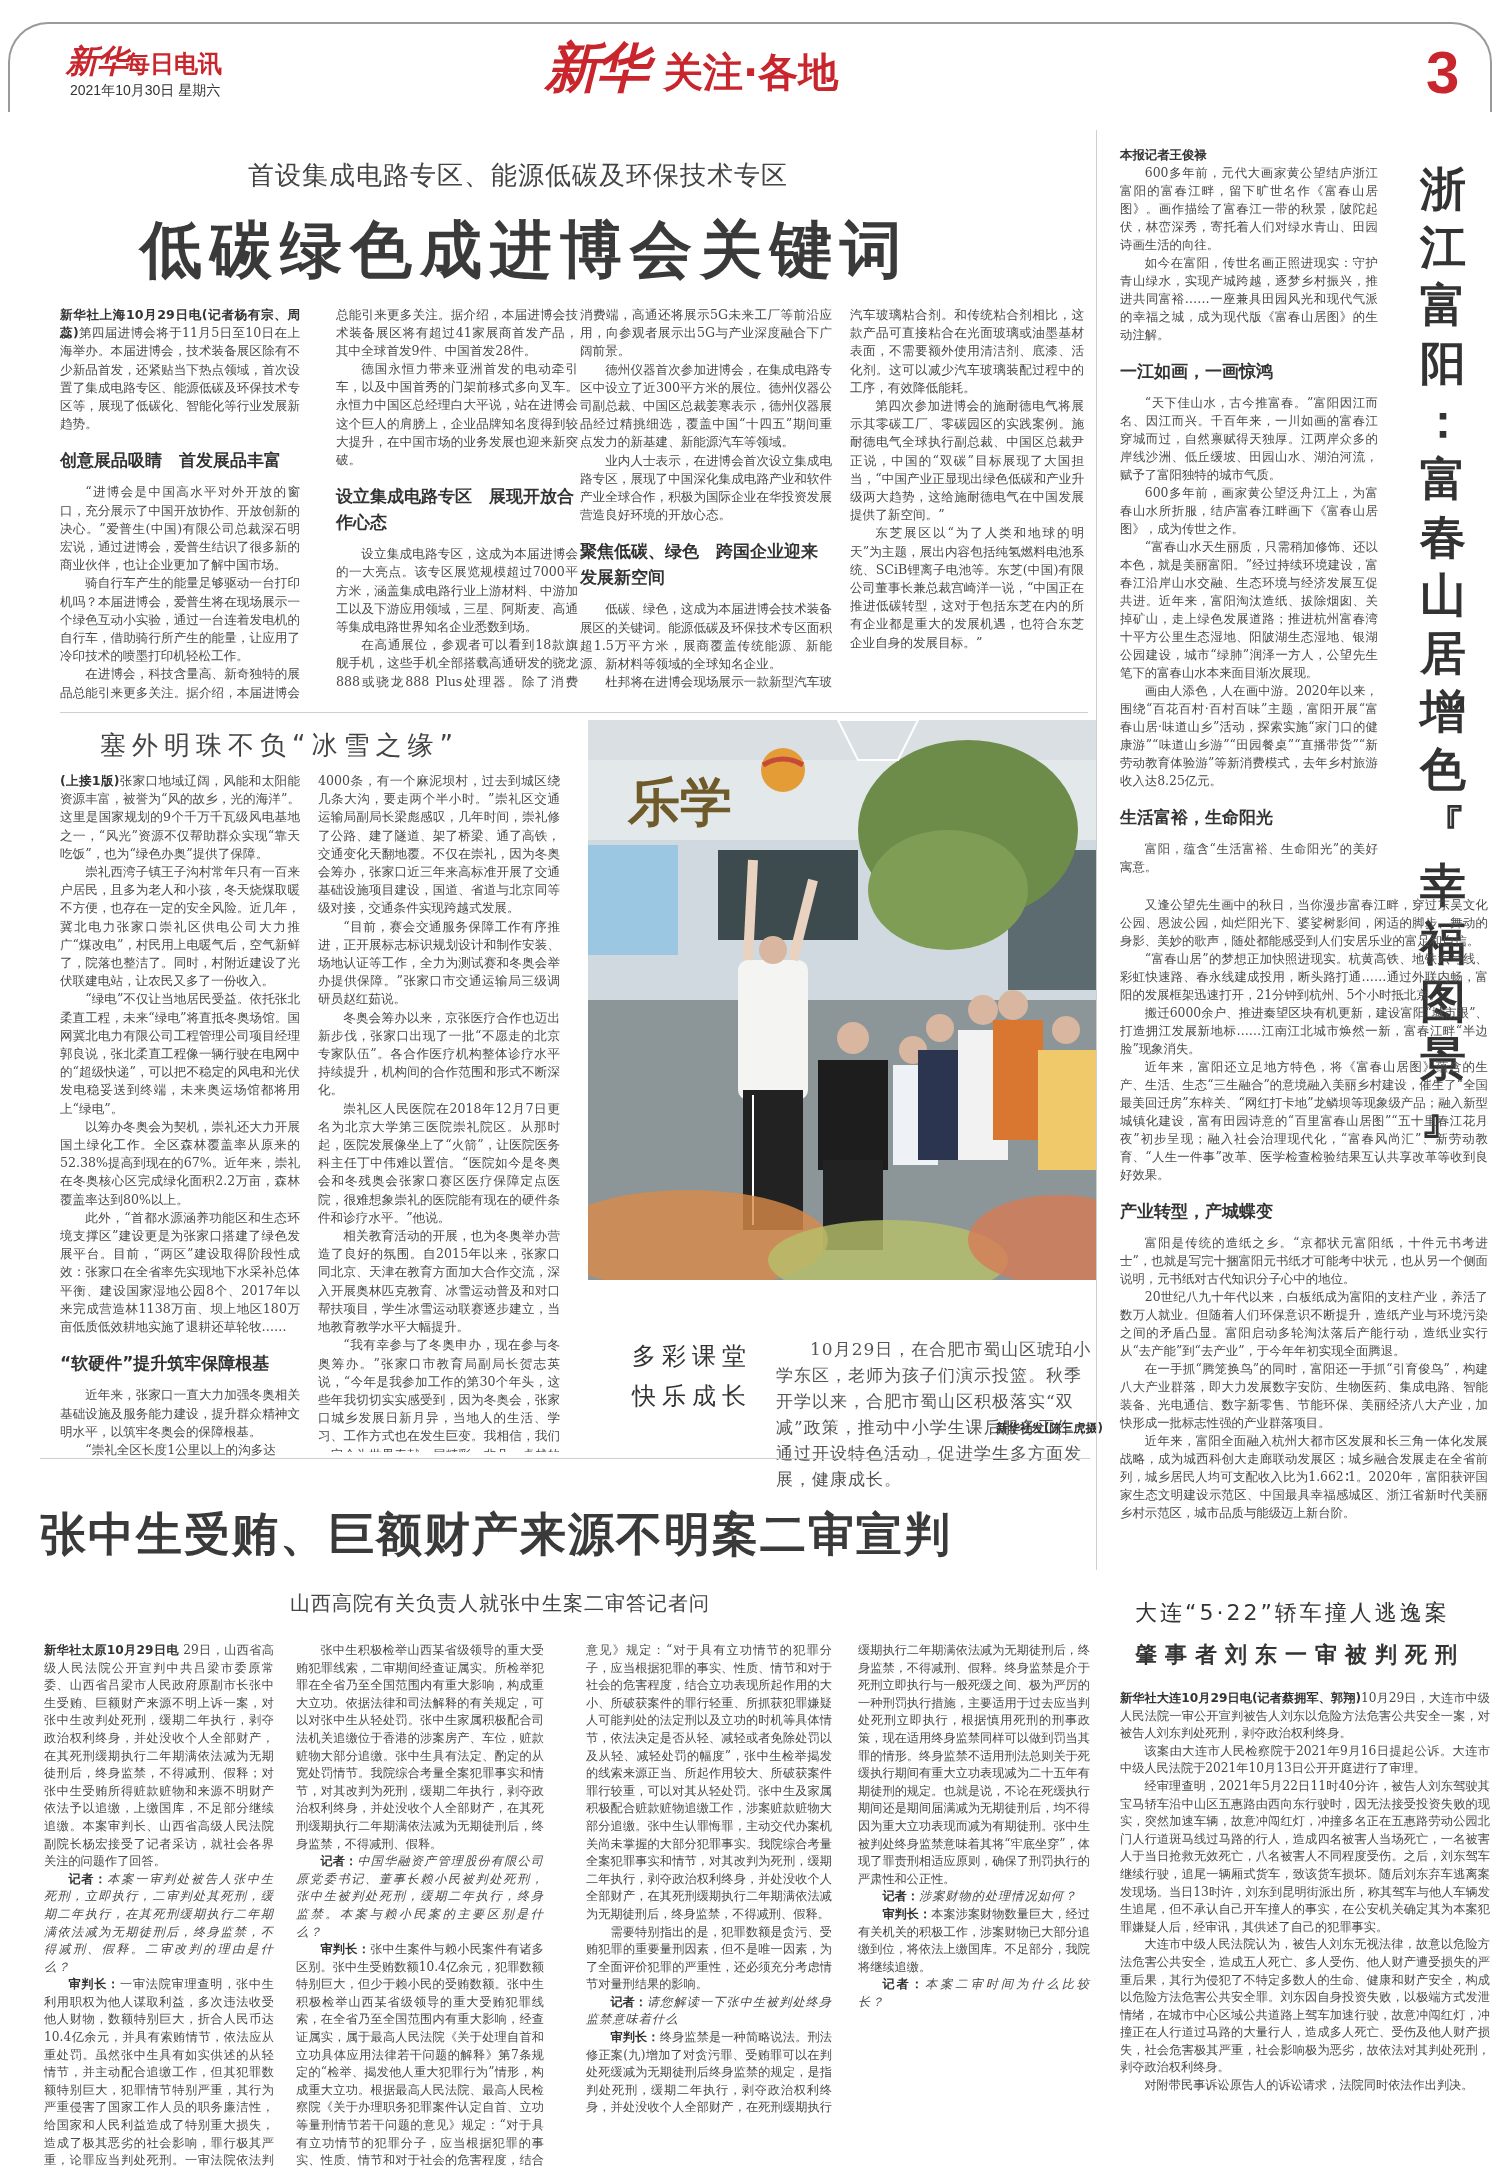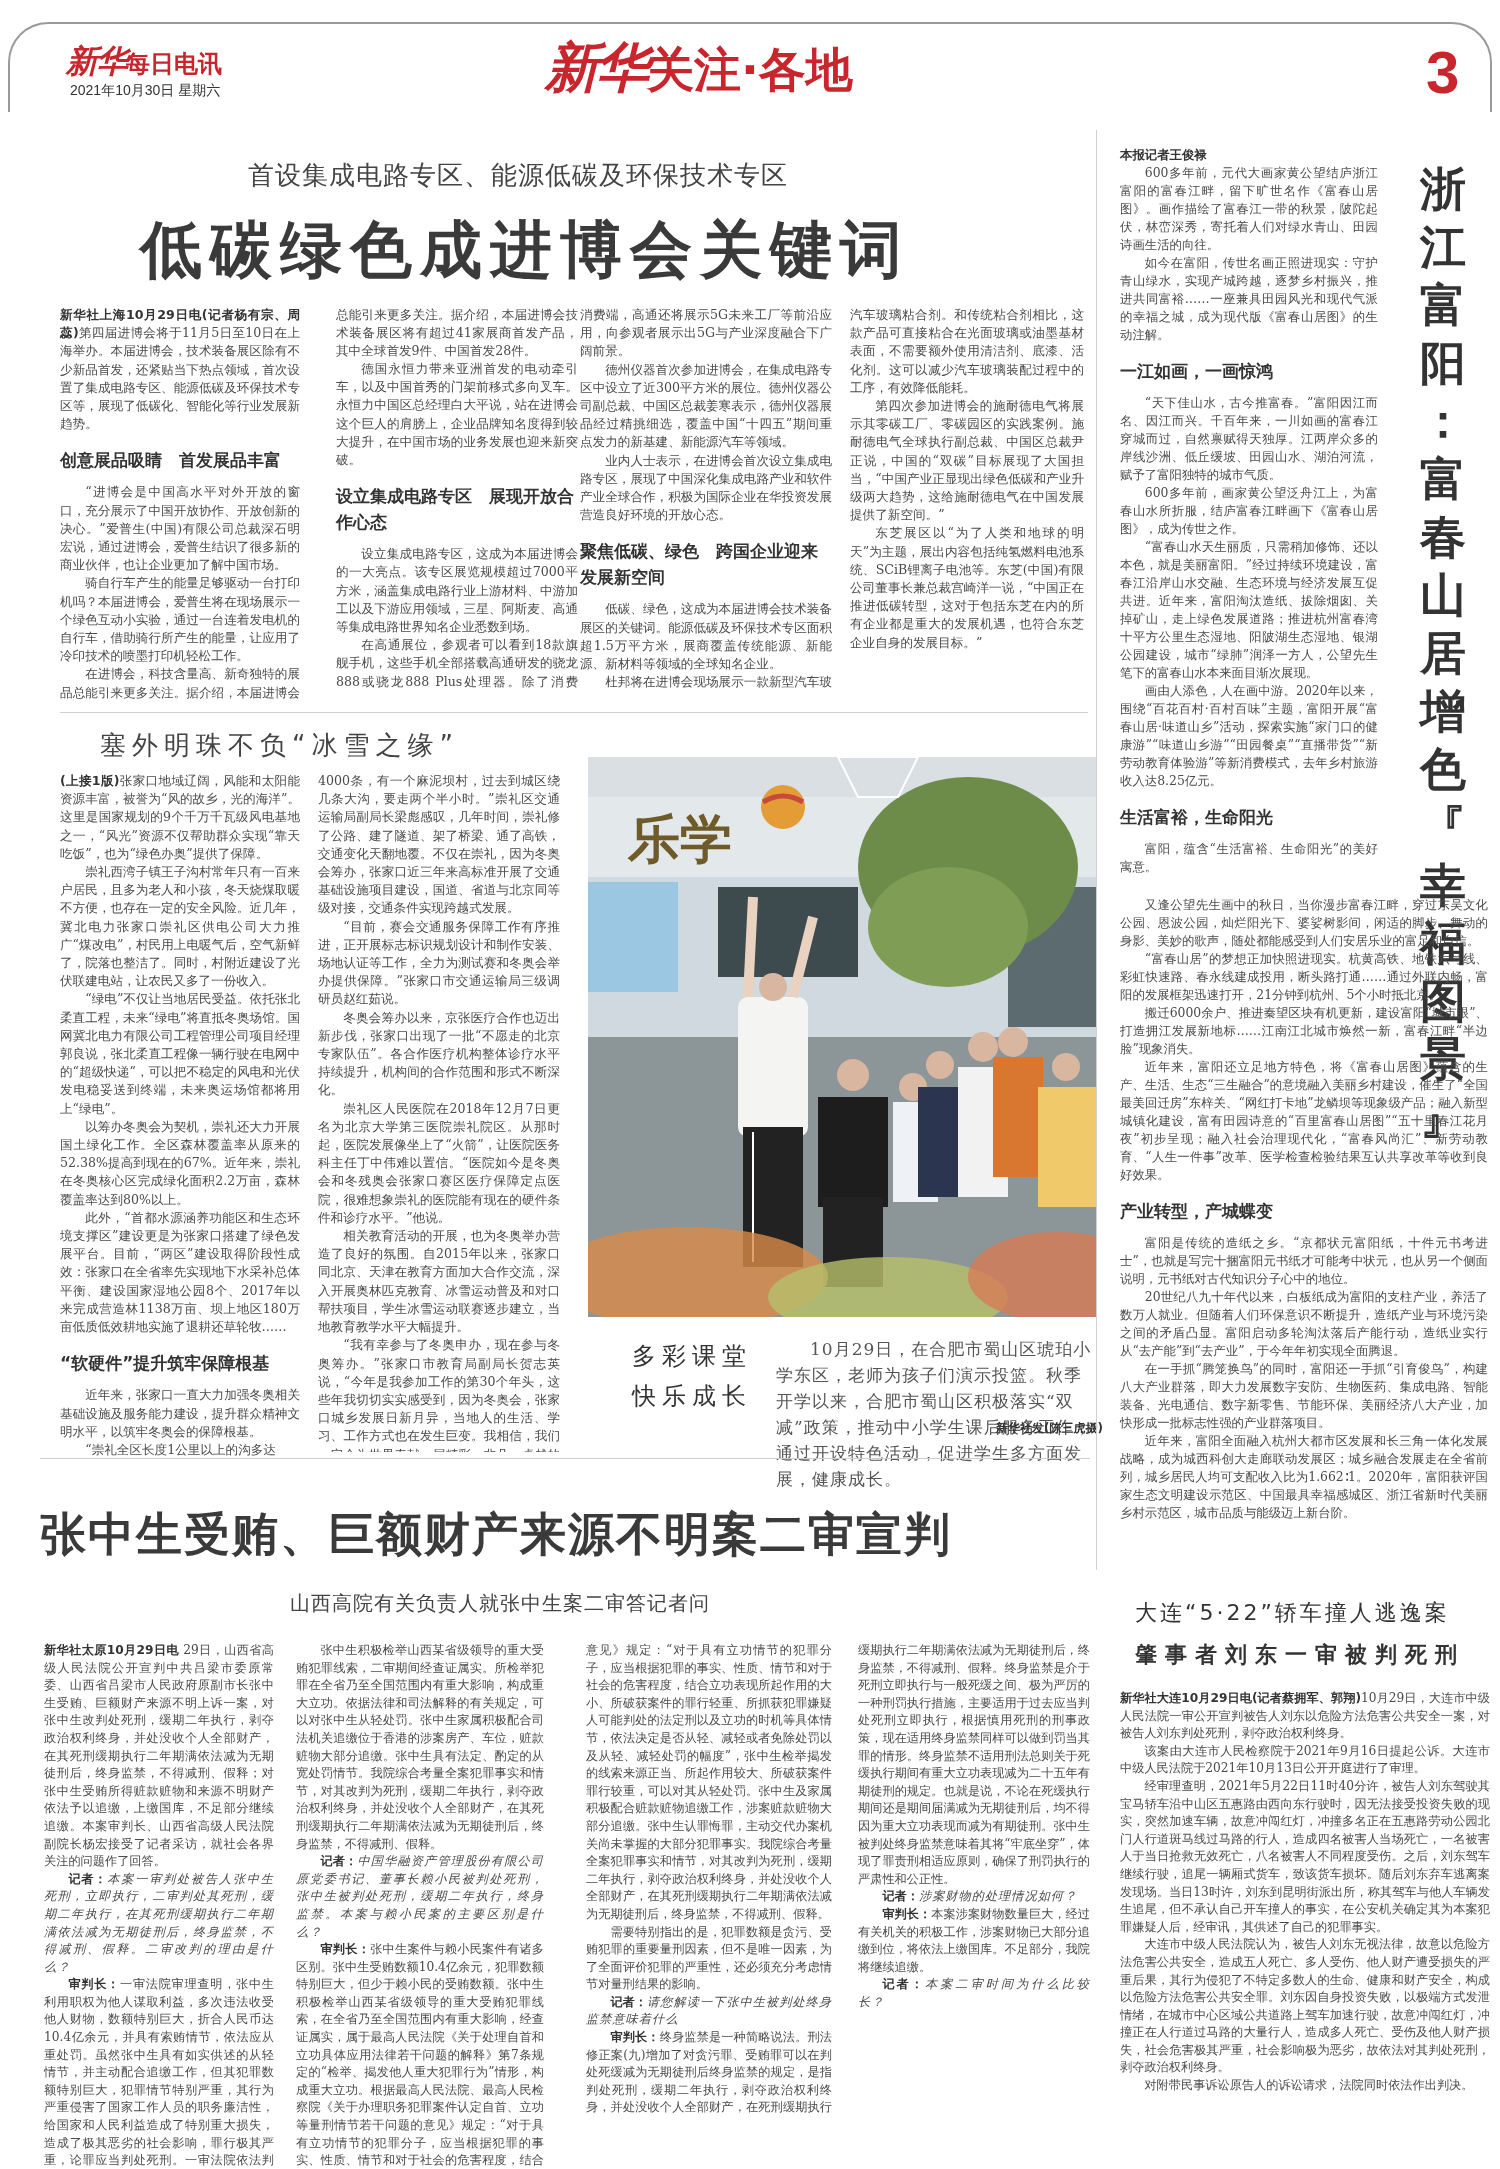--- a/index.html
+++ b/index.html
@@ -4,34 +4,34 @@
 <style>
 *{box-sizing:border-box;margin:0;padding:0}
 html,body{width:1500px;height:2169px;background:#fff;overflow:hidden}
 body{font-family:"DejaVu Serif","Liberation Serif",serif;color:#3a3a3a;position:relative}
 .masthead{position:absolute;left:8px;top:22px;width:1484px;height:90px;border:2px solid #9a9a9a;border-bottom:none;border-radius:40px 40px 0 0}
 .mh-brand{position:absolute;left:66px;top:40px;color:#c8252c;font-size:32px;font-style:italic;font-weight:bold;font-family:"DejaVu Serif",serif;letter-spacing:-2px}
 .mh-brand small{font-size:24px;font-style:normal;letter-spacing:0;color:#c8252c}
 .mh-date{position:absolute;left:70px;top:82px;font-family:"Liberation Sans",sans-serif;font-size:14px;color:#333}
 .mh-center{position:absolute;left:545px;top:32px;color:#c8252c;font-weight:bold;font-family:"DejaVu Serif",serif}
 .mh-center .logo{font-size:54px;font-style:italic;letter-spacing:-4px}
-.mh-center .sect{font-size:47px;margin-left:2px;font-family:"DejaVu Sans",sans-serif}
+.mh-center .sect{font-size:40px;margin-left:18px;font-family:"DejaVu Sans",sans-serif}
 .mh-page{position:absolute;left:1426px;top:38px;color:#c8252c;font-size:60px;font-family:"Liberation Sans",sans-serif;font-weight:bold}
 .abs{position:absolute}
 .subhead{font-family:"DejaVu Sans",sans-serif;font-size:26px;color:#444;letter-spacing:1px}
 .bighead{font-family:"DejaVu Serif",serif;font-weight:bold;color:#3a3a3a;letter-spacing:8px}
 .col{position:absolute;font-size:12.6px;line-height:18.2px;text-align:justify;color:#4a4a4a}
 .col p{text-indent:2em}
 .col p.noind{text-indent:0}
 .lead{font-family:"DejaVu Sans",sans-serif;font-weight:bold;color:#333}
 .sh{font-family:"DejaVu Sans",sans-serif;font-weight:bold;font-size:17px;color:#333;margin:14px 0 10px;line-height:26px}
 .sh.center{text-align:left}
 .ital{font-style:italic;letter-spacing:1px}
 .q{font-family:"DejaVu Sans",sans-serif;font-weight:bold;color:#333;font-style:normal}
-.photo{position:absolute;left:588px;top:757px;width:508px;height:560px;overflow:hidden;background:#b8c7cf}
+.photo{position:absolute;left:588px;top:720px;width:508px;height:560px;overflow:hidden;background:#b8c7cf}
 .vtitle{position:absolute;left:1408px;top:160px;width:70px;font-family:"DejaVu Serif",serif;font-weight:bold;font-size:46px;line-height:58px;color:#333;text-align:center}
 .rule{position:absolute;background:#cfcfcf}
 </style>
 </head>
 <body>
 
 <div class="masthead"></div>
 <div class="mh-brand"><span>新华</span><small>每日电讯</small></div>
 <div class="mh-date">2021年10月30日 星期六</div>
 <div class="mh-center"><span class="logo">新华</span><span class="sect">关注·各地</span></div>

